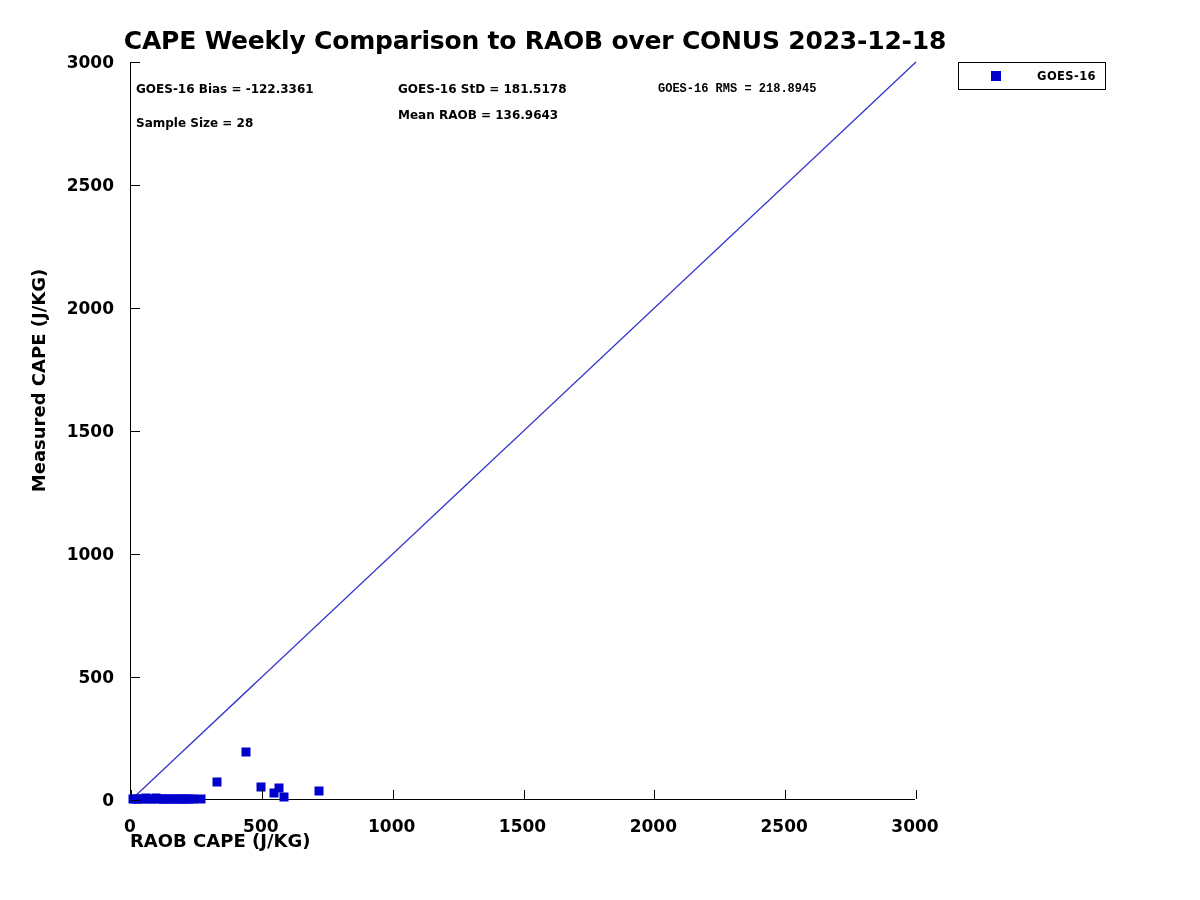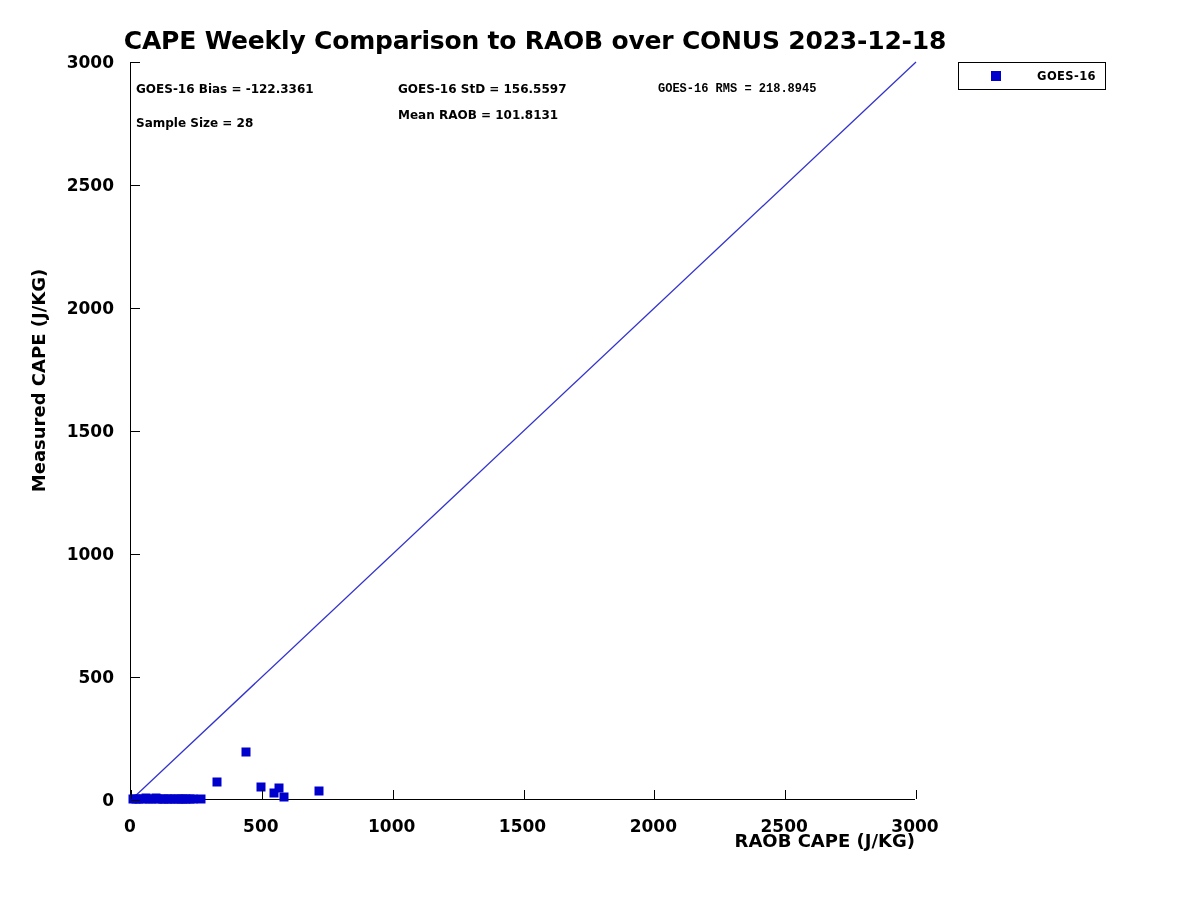--- a/index.html
+++ b/index.html
@@ -92,21 +92,21 @@
     width: 0;
     height: 9px;
     border-left: 1.6px solid #000000;
   }
   
   #xlabel {
     position: absolute;
     left: 130px;
     width: 785px;
     top: 830px;
-    text-align: right;
+    text-align: left;
     font-size: 18px;
     font-weight: bold;
     color: #000000;
   }
   #ylabel {
     position: absolute;
     left: -122px;
     top: 370px;
     width: 320px;
     text-align: center;
@@ -159,24 +159,24 @@
 </style>
 </head>
 <body>
 
 <div id="figure">
 
   <div id="chart-title">CAPE Weekly Comparison to RAOB over CONUS 2023-12-18</div>
 
   <div id="annotations-layer">
       <div class="stat-text" style="left: 136px; top: 82px;">GOES-16 Bias = -122.3361</div>
-      <div class="stat-text" style="left: 398px; top: 82px;">GOES-16 StD = 156.5597</div>
+      <div class="stat-text" style="left: 398px; top: 82px;">GOES-16 StD = 181.5178</div>
       <div class="stat-text" style="left: 658px; top: 82px; font-family: Liberation Mono, monospace;">GOES-16 RMS = 218.8945</div>
       <div class="stat-text" style="left: 136px; top: 116px;">Sample Size = 28</div>
-      <div class="stat-text" style="left: 398px; top: 108px;">Mean RAOB = 101.8131</div>
+      <div class="stat-text" style="left: 398px; top: 108px;">Mean RAOB = 136.9643</div>
     </div>
 
   <div id="plot-area">
     <div id="plot-inner">
       <svg id="line-layer" width="785" height="738" viewBox="0 0 785 738" style="position:absolute;left:0;top:0;overflow:visible">
           <line x1="0" y1="738" x2="785" y2="0" stroke="#3333cc" stroke-width="1.3"></line>
         </svg>
       <div id="markers-layer">
           <div class="marker" title="GOES-16: (8, 5)" style="left: 2.09333px; top: 736.77px; background: rgb(0, 0, 204);"></div>
           <div class="marker" title="GOES-16: (20, 4)" style="left: 5.23333px; top: 737.016px; background: rgb(0, 0, 204);"></div>

